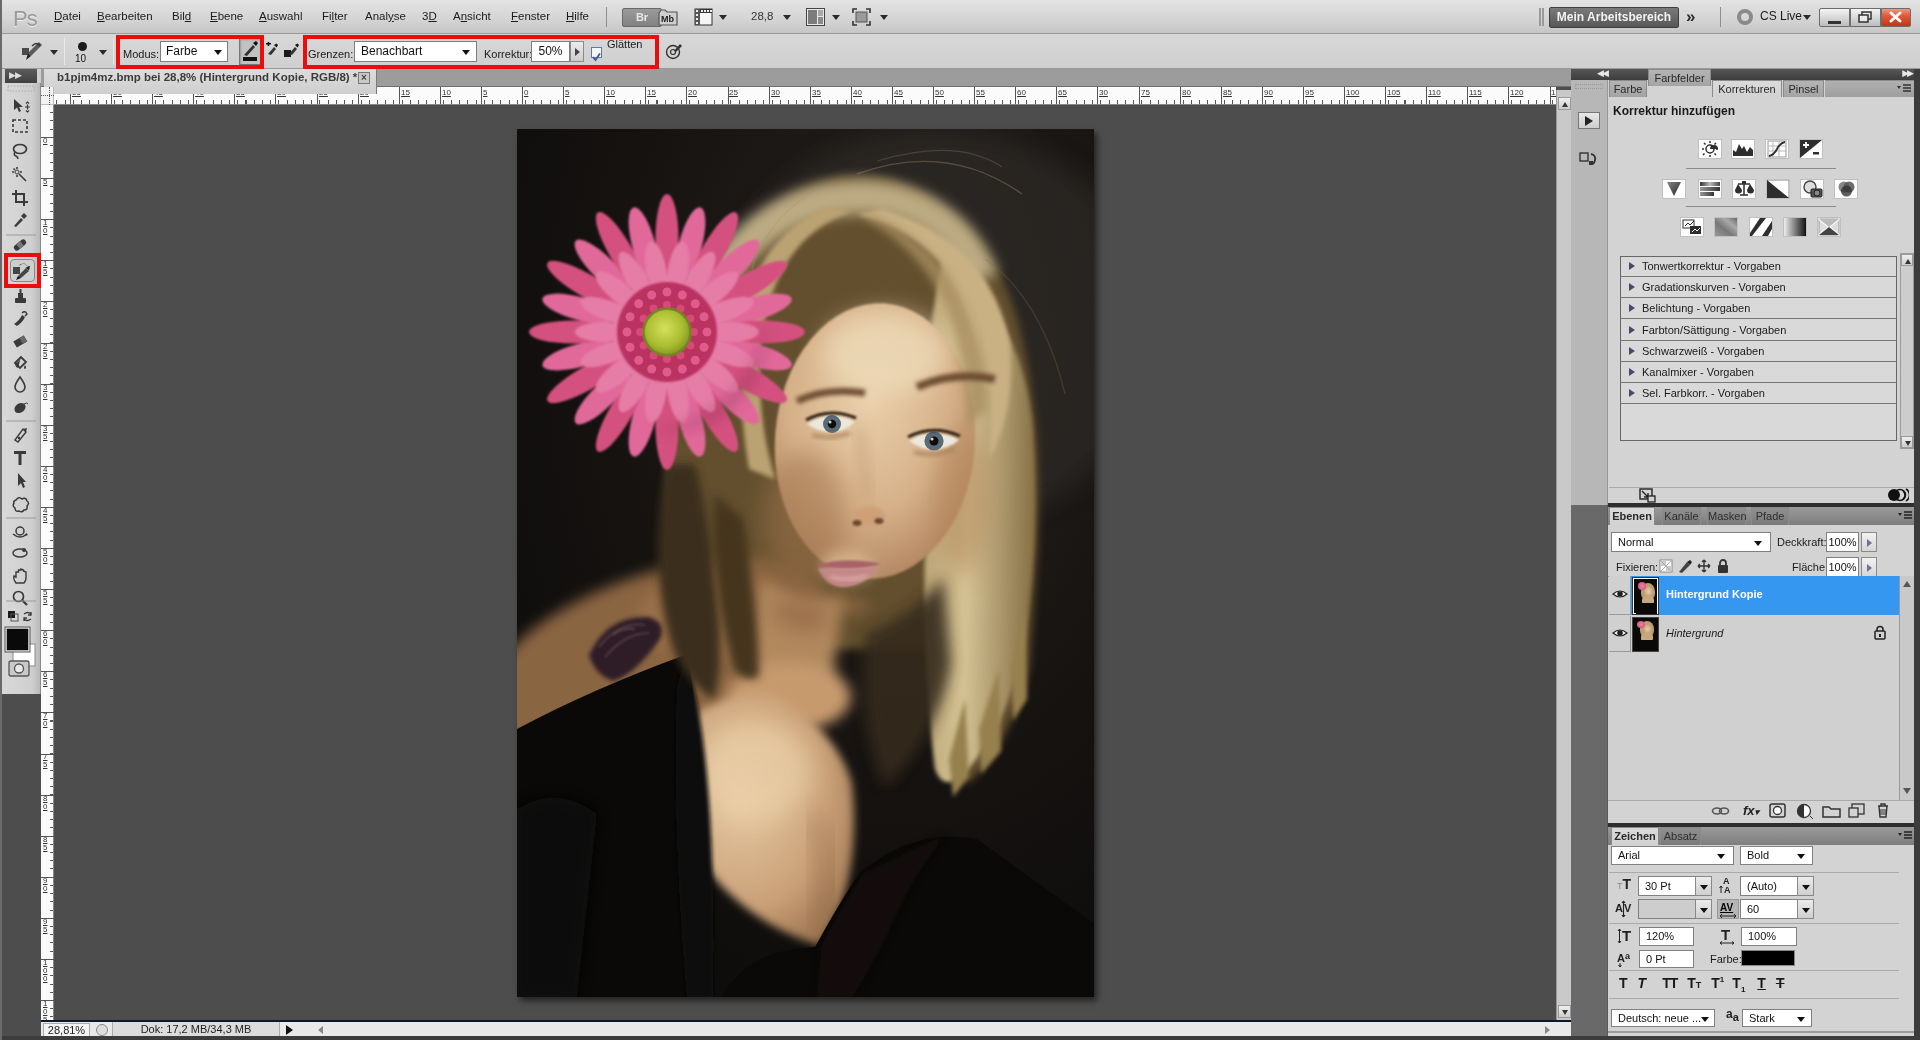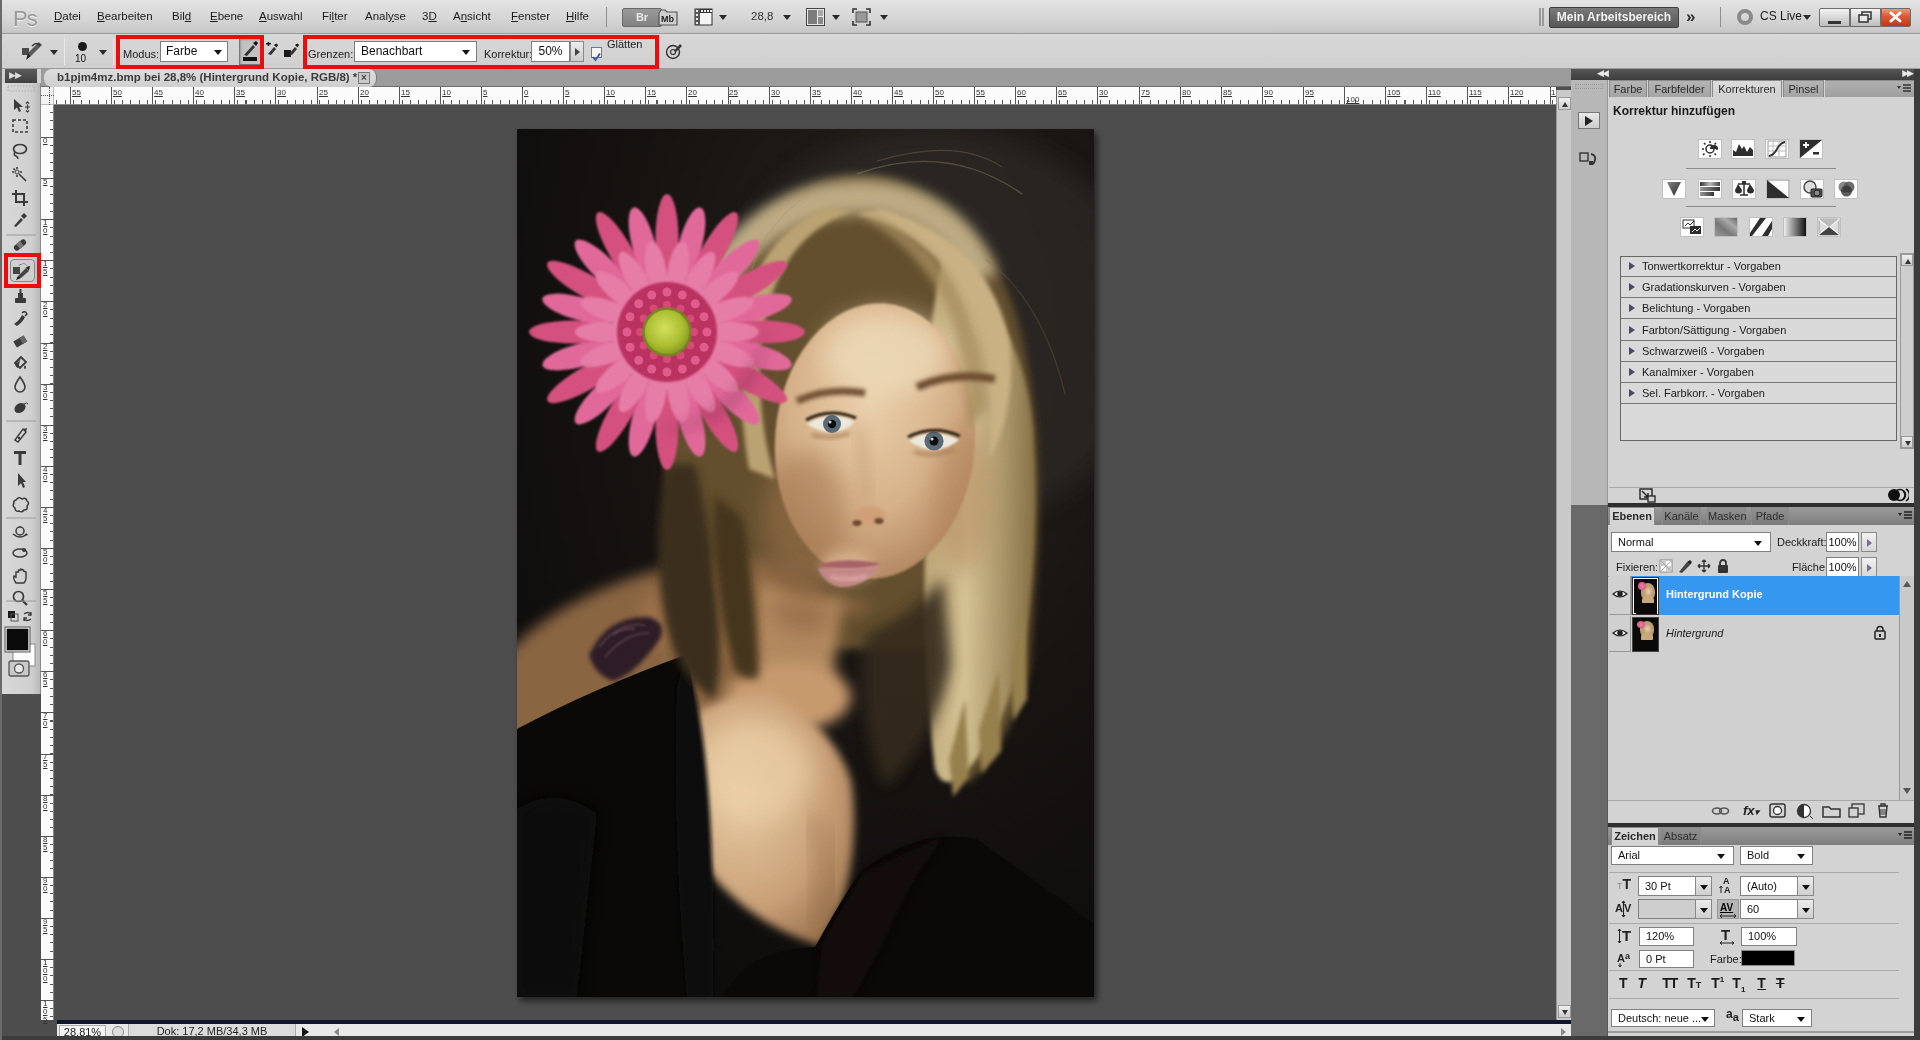--- a/index.html
+++ b/index.html
@@ -23,36 +23,36 @@
 #optbar { left:0; top:34px; width:1920px; height:35px;
   background:linear-gradient(#d8d8d8,#cfcfcf); border-bottom:1px solid #9a9a9a; z-index:30; }
 .optsep { top:4px; width:1px; height:27px; background:#aaa; border-right:1px solid #e8e8e8; }
 .redbox { border:4px solid #e90d0d; z-index:40; }
 .wfield { background:#fff; border:1px solid #7d7d7d; font-size:11px; color:#111; }
 .ddarrow { position:absolute; width:0; height:0; border-left:4px solid transparent; border-right:4px solid transparent; border-top:5px solid #111; }
 
 #canvas { left:0; top:69px; width:1571px; height:951px; background:#4d4d4d; z-index:1; }
 #tabbar { left:0; top:69px; width:1571px; height:18px; background:#9c9c9c; z-index:10;
   border-bottom:1px solid #6e6e6e; }
-#doctab { left:44px; top:0px; width:333px; height:18px; background:linear-gradient(#dcdcdc,#cfcfcf);
-  border-right:1px solid #7a7a7a; font-size:11.5px; font-weight:bold; color:#3b3b3b; line-height:17px;border-radius:8px; }
+#doctab { left:44px; top:0px; width:333px; height:25px; background:linear-gradient(#dcdcdc,#cfcfcf);
+  border-right:1px solid #7a7a7a; font-size:11.5px; font-weight:bold; color:#3b3b3b; line-height:17px; }
 #toolhdr { left:0; top:69px; width:41px; height:14px; background:linear-gradient(#5b5b5b,#404040); z-index:12;
   color:#ddd; font-size:9px; line-height:13px; padding-left:4px; letter-spacing:-1px;}
 #toolstrip { left:0; top:83px; width:41px; height:611px; background:linear-gradient(90deg,#d9d9d9,#cfcfcf 80%,#b8b8b8); z-index:11;
   border-right:1px solid #8a8a8a; }
 #hruler { left:41px; top:87px; width:1515px; height:18px; background:#fbfbfb; z-index:9;
   border-bottom:1px solid #888; overflow:hidden; }
 #vruler { left:41px; top:105px; width:13px; height:915px; background:#fbfbfb; z-index:9;
   border-right:1px solid #888; }
 #rulcorner { left:41px; top:87px; width:13px; height:18px; background:#f2f2f2; z-index:10; border-right:1px solid #bbb; border-bottom:1px solid #bbb;}
 .rnum { position:absolute; font-size:8px; color:#333;text-decoration:underline; }
 #vscroll { left:1556px; top:90px; width:15px; height:930px; background:#c9c9c9; z-index:9;
   border-left:1px solid #999; }
 .scrollbtn { background:linear-gradient(#efefef,#cdcdcd); border:1px solid #9a9a9a; }
-#statusbar { left:0; top:1020px; width:1571px; height:16px; background:#e9e9e9; z-index:12; border-top:4px solid #0f172a; font-size:11px; color:#222;margin-left:16px; }
+#statusbar { left:0; top:1020px; width:1571px; height:16px; background:#e9e9e9; z-index:12; border-top:2px solid #0f172a; font-size:11px; color:#222; }
 
 #dock { left:1571px; top:69px; width:349px; height:967px; background:#d3d3d3; z-index:20; }
 #dockbar { left:0; top:0; width:349px; height:11px; background:linear-gradient(#565656,#3d3d3d); color:#e8e8e8; }
 #iconstrip { left:0; top:11px; width:37px; height:956px; background:#b7b7b7; border-right:1px solid #979797; }
 .ptab { position:absolute; height:17px; font-size:11px; color:#2a2a2a; text-align:center; line-height:17px;
   background:linear-gradient(#b4b4b4,#a4a4a4); border:1px solid #8a8a8a; border-bottom:none; }
 .ptab.active { background:linear-gradient(#dadada,#d2d2d2); font-weight:normal; }
 .pmenuicon { position:absolute; width:14px; height:9px; }
 .gsel { background:#fff; border:1px solid #808080; font-size:11px; color:#111; position:absolute; }
 .lbl { position:absolute; font-size:11px; color:#1a1a1a; }
@@ -358,21 +358,21 @@
     <div class="rnum" style="left:894px;top:1px;">50</div>
     <div class="rnum" style="left:935px;top:1px;">55</div>
     <div class="rnum" style="left:976px;top:1px;">60</div>
     <div class="rnum" style="left:1017px;top:1px;">65</div>
     <div class="rnum" style="left:1058px;top:1px;">30</div>
     <div class="rnum" style="left:1100px;top:1px;">75</div>
     <div class="rnum" style="left:1141px;top:1px;">80</div>
     <div class="rnum" style="left:1182px;top:1px;">85</div>
     <div class="rnum" style="left:1223px;top:1px;">90</div>
     <div class="rnum" style="left:1264px;top:1px;">95</div>
-    <div class="rnum" style="left:1305px;top:8px;text-align:center;">100</div>
+    <div class="rnum" style="left:1305px;top:1px;text-align:center;">100</div>
     <div class="rnum" style="left:1346px;top:1px;">105</div>
     <div class="rnum" style="left:1387px;top:1px;">110</div>
     <div class="rnum" style="left:1428px;top:1px;">115</div>
     <div class="rnum" style="left:1469px;top:1px;">120</div>
     <div class="rnum" style="left:1510px;top:1px;">125</div>
     <div class="abs" style="left:28.9px;top:0;width:1px;height:18px;background:#555;"></div>
     <div class="abs" style="left:70.0px;top:0;width:1px;height:18px;background:#555;"></div>
     <div class="abs" style="left:111.1px;top:0;width:1px;height:18px;background:#555;"></div>
     <div class="abs" style="left:152.2px;top:0;width:1px;height:18px;background:#555;"></div>
     <div class="abs" style="left:193.3px;top:0;width:1px;height:18px;background:#555;"></div>
@@ -713,21 +713,21 @@
     <div class="abs" style="left:7px;top:70px;width:22px;height:18px;">
       <svg width="22" height="18">
           <rect x="2" y="3" width="8" height="8" fill="none" stroke="#333" stroke-width="1.4"></rect>
           <path d="M13 4 q5 1 4 6 q-1 5 -5 4" fill="none" stroke="#333" stroke-width="1.8"></path>
           <rect x="11" y="11" width="4" height="4" fill="#333"></rect>
         </svg>
     </div>
   </div>
 
   <div class="ptab abs" style="left:38px;top:11px;width:38px;">Farbe</div>
-  <div class="ptab abs" style="left:77px;top:11px;width:63px;">Farbfelder</div>
+  <div class="ptab abs" style="left:77px;top:0;width:63px;">Farbfelder</div>
   <div class="ptab active abs" style="left:141px;top:11px;width:70px;">Korrekturen</div>
   <div class="ptab abs" style="left:212px;top:11px;width:41px;">Pinsel</div>
   <div class="abs" style="left:254px;top:11px;width:89px;height:17px;background:linear-gradient(#b0b0b0,#9f9f9f);border-top:1px solid #8a8a8a;"></div>
   <svg class="abs pmenuicon" style="left:326px;top:15px;" width="15" height="9">
       <path d="M0 2 l4 0 l-2 3 Z" fill="#333"></path>
       <path d="M6 1 h9 M6 4 h9 M6 7 h9" stroke="#333" stroke-width="1.4"></path>
     </svg>
   <div class="abs" style="left:42px;top:35px;font-size:12px;font-weight:bold;color:#1a1a1a;">Korrektur hinzufügen</div>
 
 <div class="abs" style="left:127px;top:70px;width:24px;height:20px;background:#fdfdfd;border:1px solid #c0c0c0;"><svg width="22" height="18">

